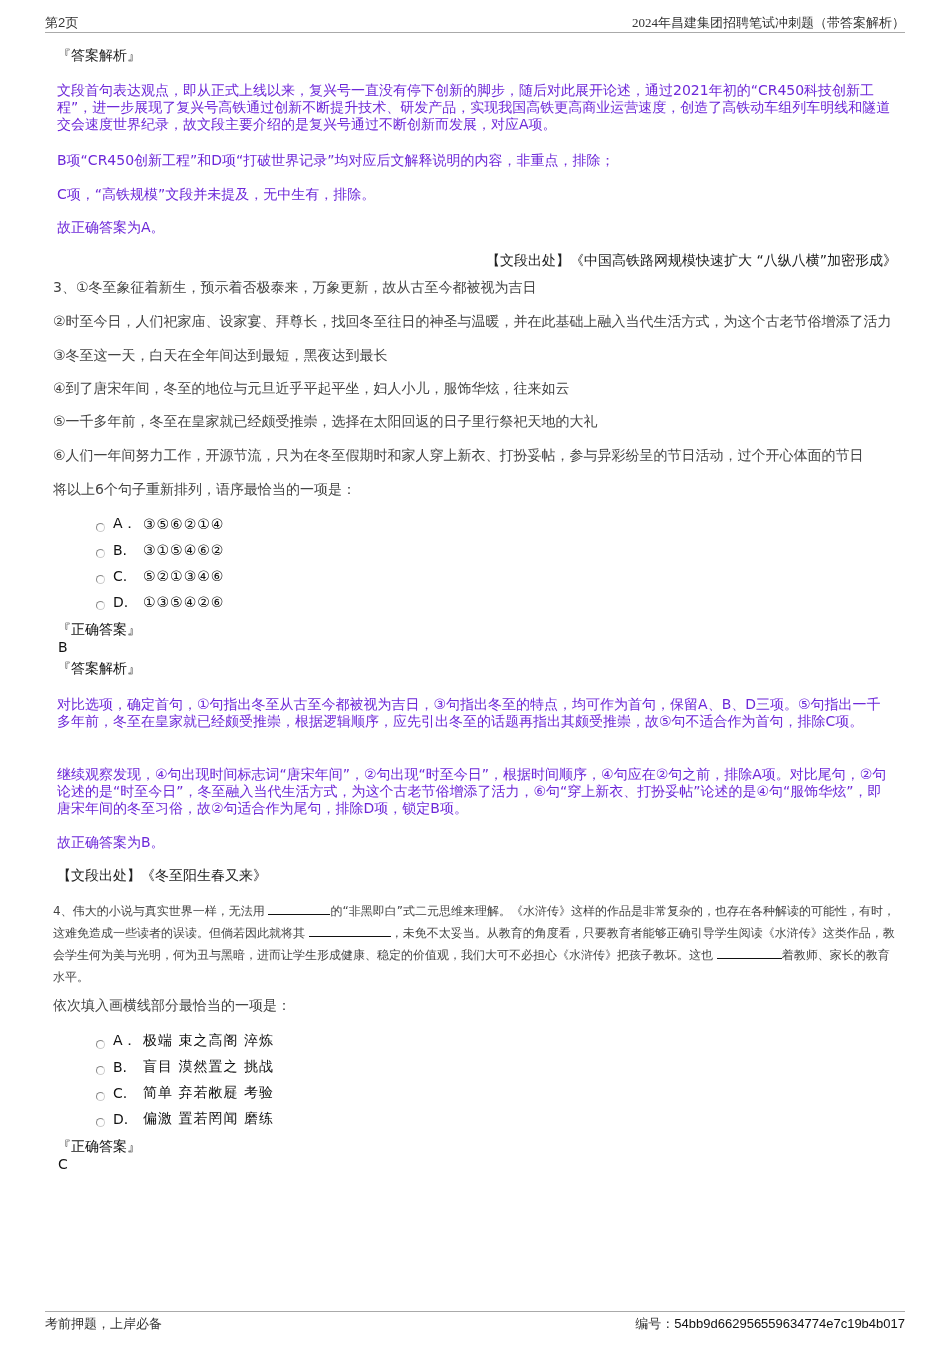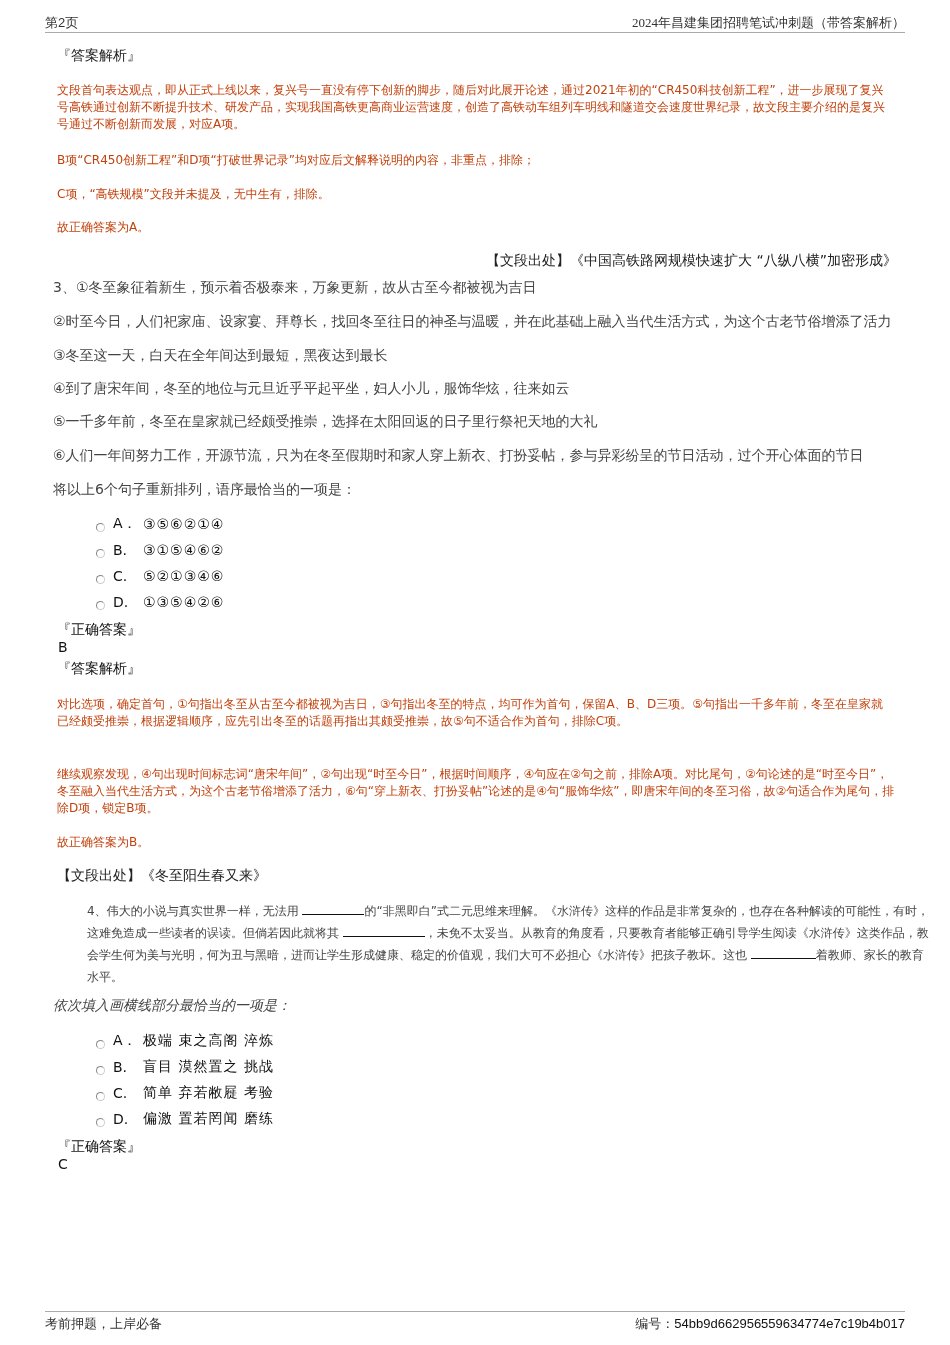--- a/index.html
+++ b/index.html
@@ -21,24 +21,24 @@
       border-top: 1px solid #aaa;
       font-size: 13px; color: #333;
       font-family: "Liberation Sans", sans-serif;
     }
     .footer .left { position: absolute; left: 0; top: 3px; text-align: right; }
     .footer .right { position: absolute; right: 0; top: 3px; }
     .footer .code { color: #111; }
 
     .blk { position: absolute; left: 57px; width: 840px; }
     .bracket { font-size: 14px; color: #222; }
-    .p { font-size: 12px; line-height: 17px; color: #c2410c; }
+    .p { font-size: 14px; line-height: 17px; color: #6d28d9; }
     .small { font-size: 14px; line-height: 15px; color: #444; }
     .src { font-size: 14px; color: #222; }
-    .q-text { font-size: 12px; line-height: 22px; color: #444; margin-left: 34px; }
+    .q-text { font-size: 12px; line-height: 22px; color: #444; }
 
     .opt {
       position: absolute; left: 96px; height: 20px; font-size: 14px; color: #111;
       display: flex; align-items: center;
     }
     .radio {
       width: 9px; height: 9px; border-radius: 50%;
       border: 1px solid #888; border-right-color: #ccc; border-bottom-color: #ccc;
       margin-right: 8px; margin-top: 6px; box-sizing: border-box; background: #fff;
     }
@@ -104,21 +104,21 @@
 <div class="blk p" style="top:766px; width:838px;">继续观察发现，④句出现时间标志词“唐宋年间”，②句出现“时至今日”，根据时间顺序，④句应在②句之前，排除A项。对比尾句，②句论述的是“时至今日”，冬至融入当代生活方式，为这个古老节俗增添了活力，⑥句“穿上新衣、打扮妥帖”论述的是④句“服饰华炫”，即唐宋年间的冬至习俗，故②句适合作为尾句，排除D项，锁定B项。</div>
 <div class="blk p" style="top:834px;">故正确答案为B。</div>
 <div class="blk src" style="top:867px;">【文段出处】《冬至阳生春又来》</div>
 
 <div class="blk q-text" style="top:900px; left:53px; width:842px;">
   <span>4、</span><span>伟大的小说与真实世界一样，无法用</span>
   <span class="blank" style="width:62px;"></span><span>的“非黑即白”式二元思维来理解。《水浒传》这样的作品是非常复杂的，也存在各种解读的可能性，有时，这难免造成一些读者的误读。但倘若因此就将其</span>
   <span class="blank" style="width:82px;"></span><span>，未免不太妥当。从教育的角度看，只要教育者能够正确引导学生阅读《水浒传》这类作品，教会学生何为美与光明，何为丑与黑暗，进而让学生形成健康、稳定的价值观，我们大可不必担心《水浒传》把孩子教坏。这也</span>
   <span class="blank" style="width:65px;"></span><span>着教师、家长的教育水平。</span>
 </div>
-<div class="blk small" style="top:998px; left:53px;font-style:italic;">依次填入画横线部分最恰当的一项是：</div>
+<div class="blk small" style="top:998px; left:53px;">依次填入画横线部分最恰当的一项是：</div>
 
 <div class="opt" style="top:1031px;">
   <span class="radio"></span>
   <span class="letter">A．</span>
   <span class="val">极端 束之高阁 淬炼</span>
 </div>
 <div class="opt" style="top:1057px;">
   <span class="radio"></span>
   <span class="letter">B.</span>
   <span class="val">盲目 漠然置之 挑战</span>

